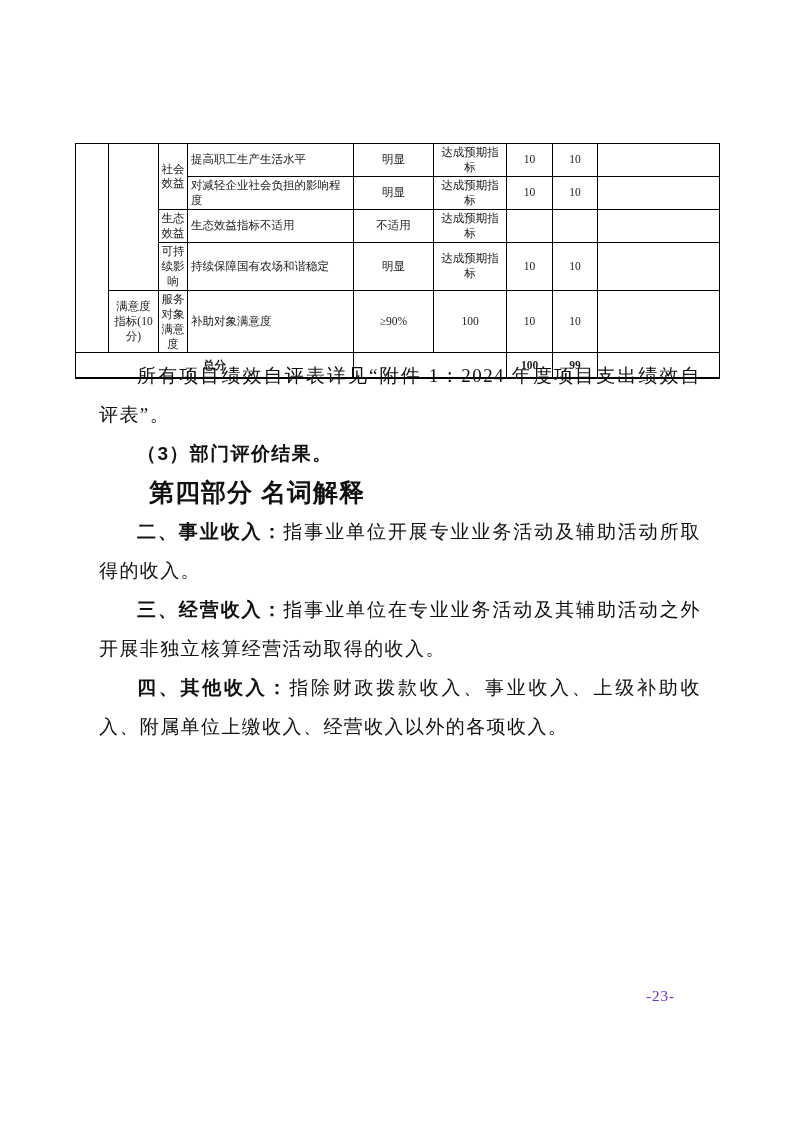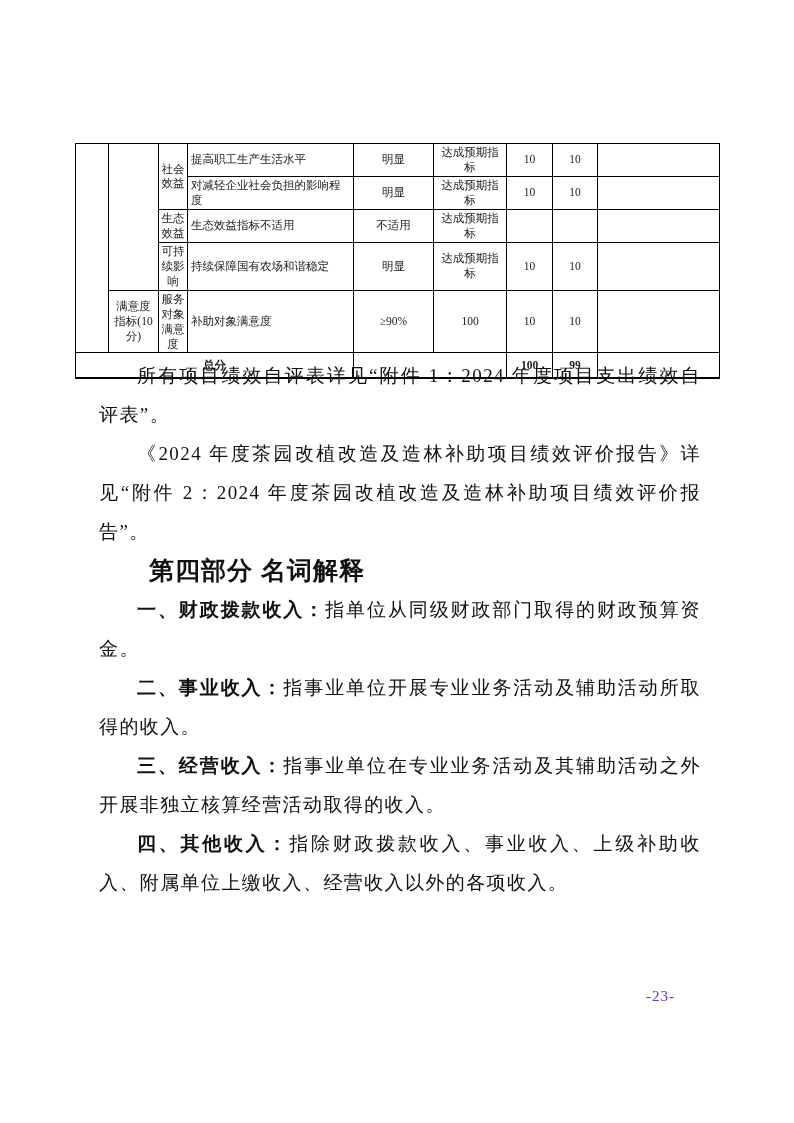--- a/index.html
+++ b/index.html
@@ -140,23 +140,22 @@
           <td colspan="2"></td>
           <td class="bold">100</td>
           <td class="bold">99</td>
           <td></td>
         </tr>
       </tbody>
   </table>
 
   <div class="content" id="content">
       <p class="para"><span>所有项目绩效自评表详见“附件 1：2024 年度项目支出绩效自评表”。</span></p>
-      <p class="para"><span>《2024 年度茶园改植改造及造林补助项目绩效评价报告》详见“附件 2：2024 年度茶园改植改造及造林补助项目绩效评价报告”。</span></p>
+      <p class="para"><span class="seg-bold">（3）部门评价结果。</span></p>
       <h2 class="heading"><span class="seg-bold">第四部分 名词解释</span></h2>
-      <p class="para"><span class="seg-bold">一、财政拨款收入：</span><span>指单位从同级财政部门取得的财政预算资金。</span></p>
       <p class="para"><span class="seg-bold">二、事业收入：</span><span>指事业单位开展专业业务活动及辅助活动所取得的收入。</span></p>
       <p class="para"><span class="seg-bold">三、经营收入：</span><span>指事业单位在专业业务活动及其辅助活动之外开展非独立核算经营活动取得的收入。</span></p>
       <p class="para"><span class="seg-bold">四、其他收入：</span><span>指除财政拨款收入、事业收入、上级补助收入、附属单位上缴收入、经营收入以外的各项收入。</span></p>
     </div>
 
   <div class="page-number">-23-</div>
 
 </div>
 
 </body></html>

